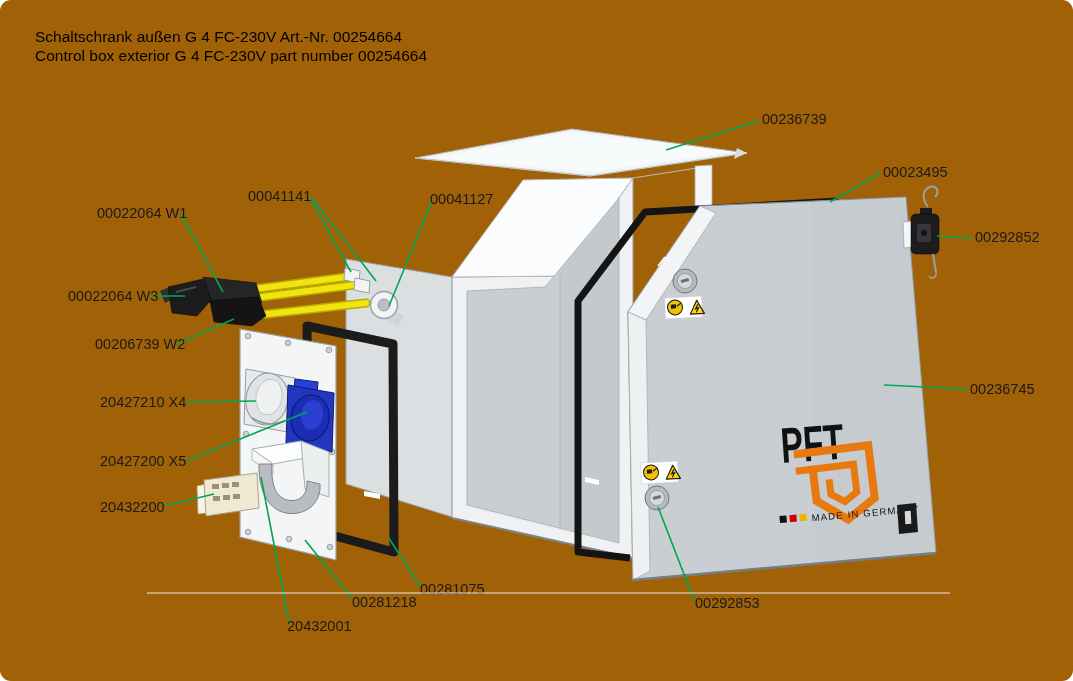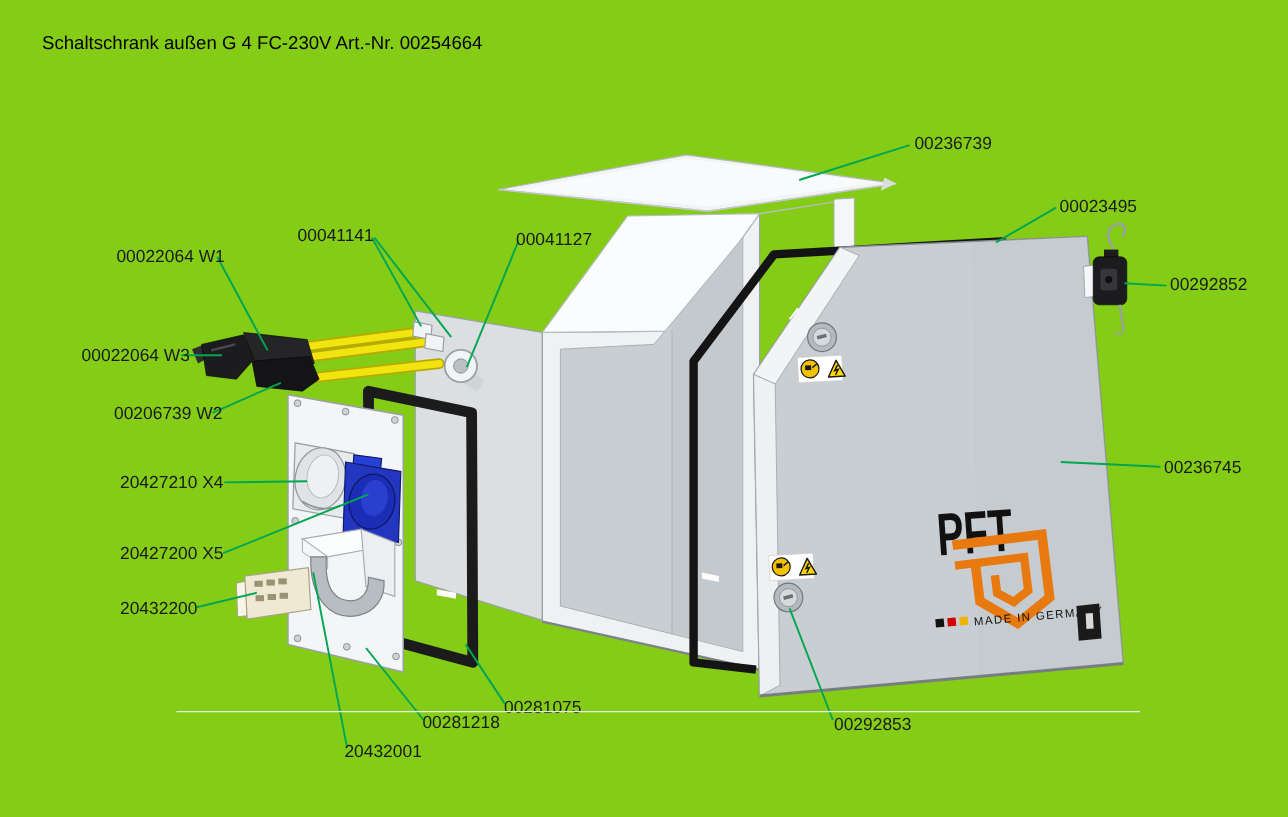--- a/index.html
+++ b/index.html
@@ -1,28 +1,29 @@
 <!DOCTYPE html>
 <html><head>
 <meta charset="utf-8">
 <style>
   html,body{margin:0;padding:0;background:#ffffff;}
-  .page{position:relative;width:1073px;height:681px;background:#84cc16;overflow:hidden;
-        font-family:"Liberation Sans",sans-serif;}
+  .page{position:relative;width:1073px;height:681px;background:#a16207;overflow:hidden;
+        font-family:"Liberation Sans",sans-serif;border-radius:11px;}
   .title-block{position:absolute;left:35px;top:27px;color:#000;font-size:15.5px;line-height:19px;}
   svg text{font-family:"Liberation Sans",sans-serif;}
   .part-label{font-size:14.5px;fill:#1a1a1a;}
 </style>
 </head>
 <body>
 
 <div class="page">
 
   <div class="title-block">
     <div>Schaltschrank außen G 4 FC-230V Art.-Nr. 00254664</div>
+    <div>Control box exterior G 4 FC-230V part number 00254664</div>
   </div>
 
   <svg width="1073" height="681" viewBox="0 0 1073 681" style="position:absolute;left:0;top:0;">
 
     <g>
 
       <polygon points="346,259 452,277 452,517 346,484" fill="#dcdfe2" stroke="#9aa0a6" stroke-width="1"></polygon>
       <polygon points="364,491 380,494 380,499 364,496" fill="#fdfdfd"></polygon>
 
       <polygon points="452,277 563,276 633,178 633,558 452,518" fill="#eff1f3" stroke="#9aa0a6" stroke-width="1"></polygon>

